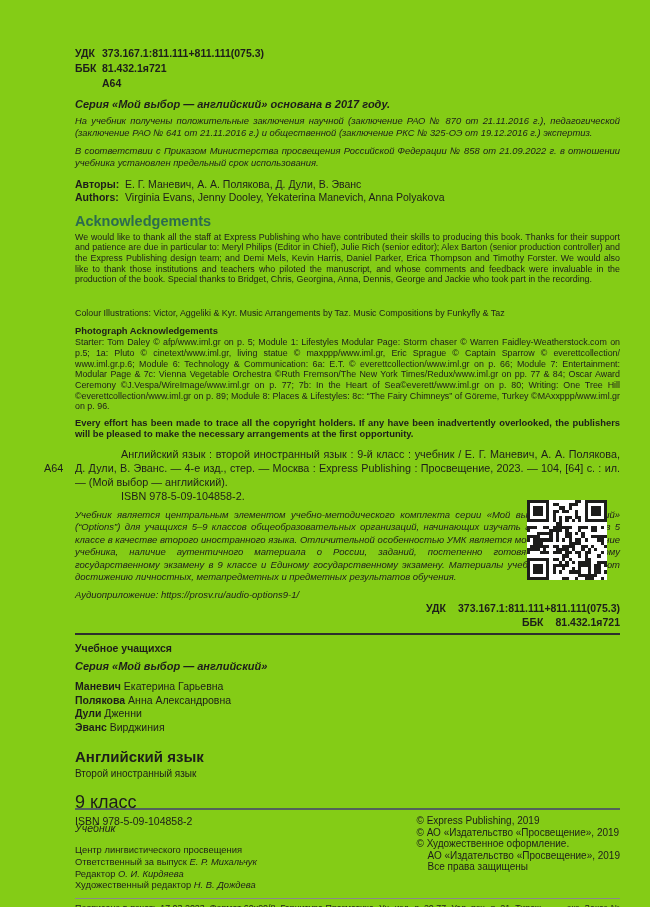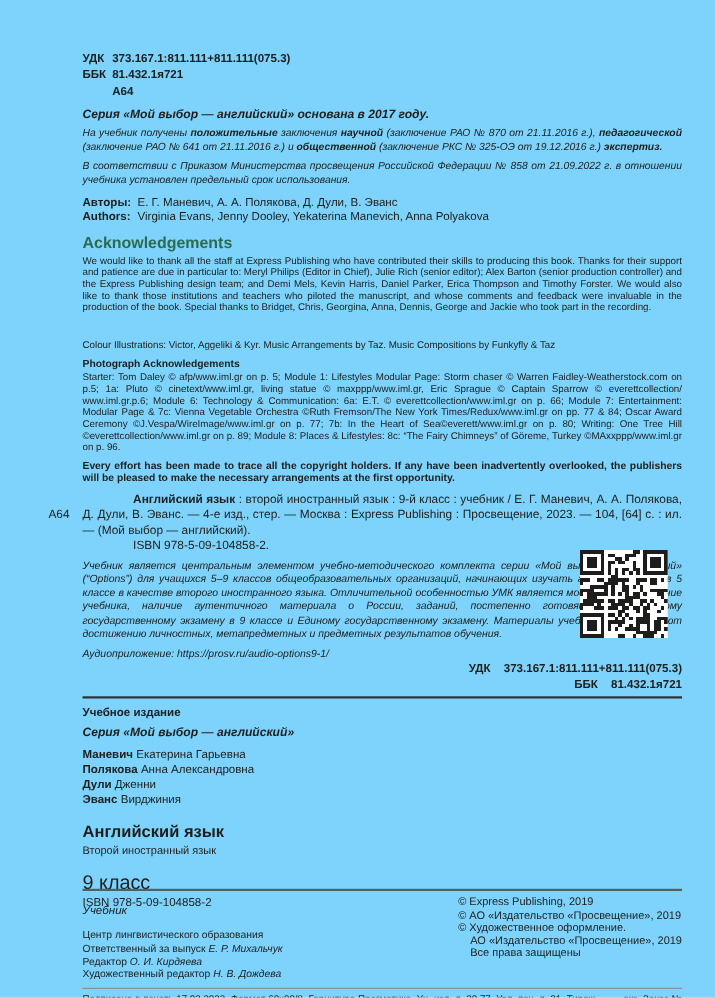--- a/index.html
+++ b/index.html
@@ -1,27 +1,27 @@
 <!DOCTYPE html>
 <html><head>
 <meta charset="utf-8">
 <style>
   html,body{margin:0;padding:0;background:#ececec;}
   .page{
-    width:650px;height:907px;margin:0 auto;background:#7dd3fc;position:relative;
+    width:650px;height:907px;margin:0 auto;background:#84cc16;position:relative;
     font-family:"Liberation Sans","DejaVu Sans",sans-serif;color:#1d1d1b;
     box-sizing:border-box;padding:46px 30px 0 75px;overflow:hidden;
   }
   p{margin:0;}
   .codes-top{font-weight:bold;font-size:10.5px;line-height:15px;}
   .codes-top .lbl{display:inline-block;width:27px;}
   .codes-top .mark-row{padding-left:27px;}
   .series-founded{font-size:11px;font-weight:bold;font-style:italic;margin-top:7px;}
   .legal{font-size:9.4px;line-height:12.4px;font-style:italic;text-align:justify;margin-top:5px;}
-  .st-b{font-weight:bold;}
+  .st-b{font-weight:normal;}
   .st-i{font-style:italic;}
   .authors-line{font-size:10.5px;line-height:13.5px;}
   .authors-block{margin-top:8px;}
   .authors-line .lbl{font-weight:bold;display:inline-block;width:50px;}
   .ack-title{color:#2c6b50;font-size:14.5px;font-weight:bold;margin-top:8px;margin-bottom:3px;}
   .small{font-size:8.9px;line-height:10.7px;text-align:justify;}
   .colour-line{font-size:8.9px;margin-top:23px;}
   .photo-title{font-size:9.4px;font-weight:bold;margin-top:7px;margin-bottom:1px;}
   .every-effort{font-size:9.4px;font-weight:bold;text-align:justify;line-height:11.4px;margin-top:5px;}
   .catalog{position:relative;margin-top:7px;font-size:10.8px;line-height:14px;}
@@ -94,37 +94,37 @@
   <p class="annotation">Учебник является центральным элементом учебно-методического комплекта серии «Мой выбор — английский» (“Options”) для учащихся 5–9  классов общеобразовательных организаций, начинающих изучать английский язык в 5 классе в качестве второго иностранного языка. Отличительной особенностью УМК является модульное построение учебника, наличие аутентичного материала о России, заданий, постепенно готовящих  к Основному  государственному  экзамену в 9 классе и Единому государственному экзамену. Материалы учебника способствуют достижению личностных, метапредметных и предметных результатов обучения.</p>
   <p class="audio">Аудиоприложение: https://prosv.ru/audio-options9-1/</p>
 
   <div class="codes-right">
     <p><span class="lbl">УДК</span><span>373.167.1:811.111+811.111(075.3)</span></p>
     <p><span class="lbl">ББК</span><span>81.432.1я721</span></p>
   </div>
 
   <hr class="rule-mid">
 
-  <p class="edition-kind">Учебное издание</p>
+  <p class="edition-kind">Учебное учащихся</p>
   <p class="edition-series">Серия «Мой выбор — английский»</p>
 
   <div class="people">
     <p class="person"><span class="sur">Маневич</span> <span>Екатерина Гарьевна</span></p>
     <p class="person"><span class="sur">Полякова</span> <span>Анна Александровна</span></p>
     <p class="person"><span class="sur">Дули</span> <span>Дженни</span></p>
     <p class="person"><span class="sur">Эванс</span> <span>Вирджиния</span></p>
   </div>
 
   <p class="book-title">Английский язык</p>
   <p class="book-sub">Второй иностранный язык</p>
   <p class="grade">9 класс</p>
   <p class="booktype">Учебник</p>
 
   <div class="staff">
-    <p>Центр лингвистического образования</p>
+    <p>Центр лингвистического просвещения</p>
     <p><span>Ответственный за выпуск </span><span class="nm">Е. Р. Михальчук</span></p>
     <p><span>Редактор </span><span class="nm">О. И. Кирдяева</span></p>
     <p><span>Художественный редактор </span><span class="nm">Н. В. Дождева</span></p>
   </div>
 
   <hr class="rule-thin">
 
   <div class="imprint">
     <p class="prewrap">Подписано в печать 17.03.2023. Формат 60х90/8. Гарнитура Прагматика. Уч.-изд. л. 20,77. Усл. печ. л. 21. Тираж          экз. Заказ №          .</p>
     <p>Акционерное общество «Издательство «Просвещение». Российская Федерация, 127473, Москва, ул. Краснопролетарская, д. 16, стр. 3, этаж 4, помещение I.</p>

